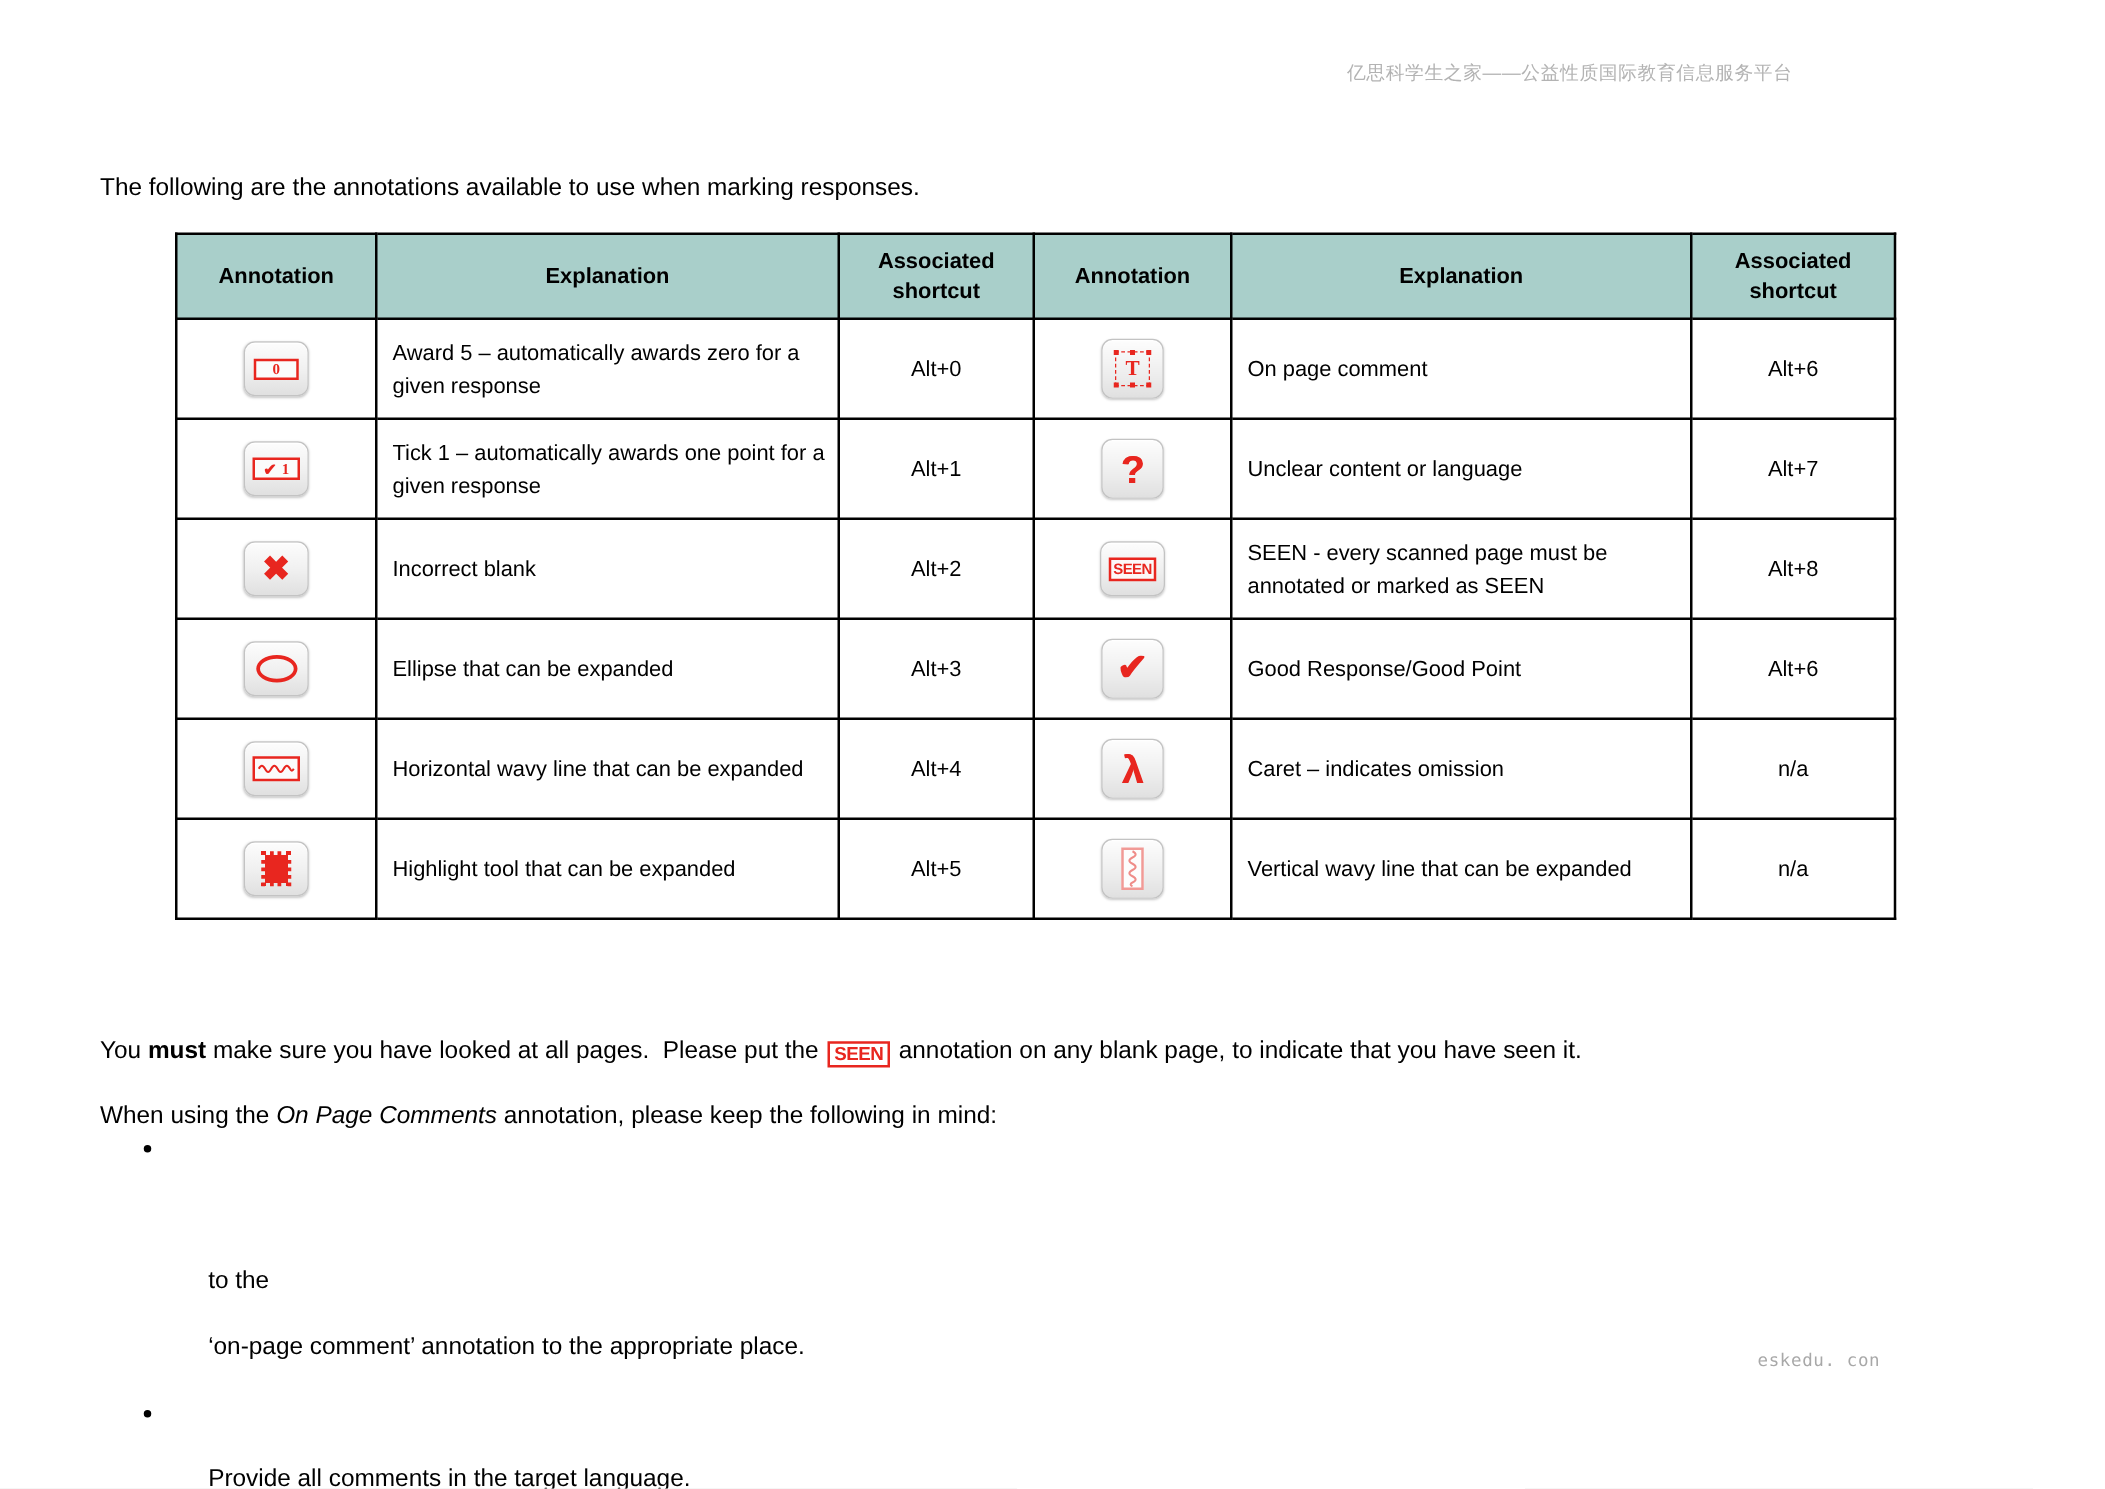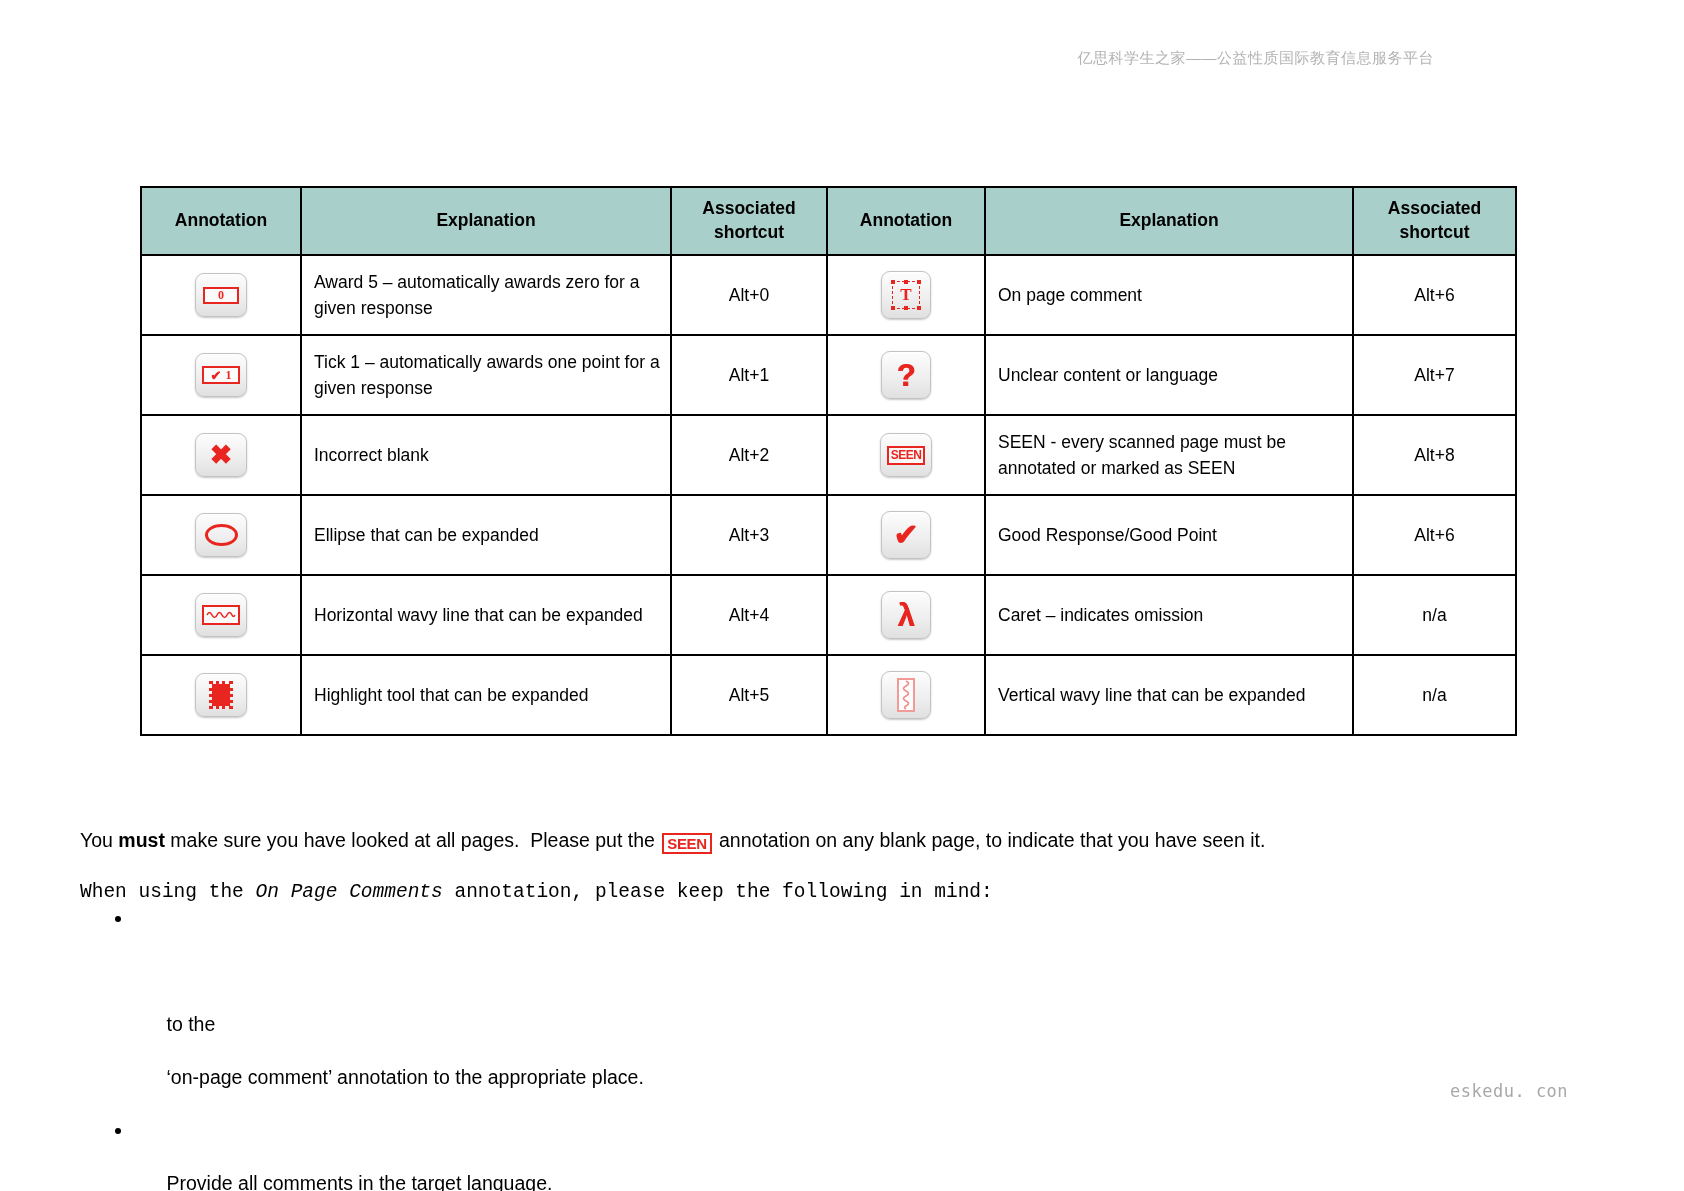--- a/index.html
+++ b/index.html
@@ -92,46 +92,47 @@
     font-weight:bold;font-size:12px;letter-spacing:-.5px;
     padding:0 2px;background:#fcf7f7;line-height:15px;
   }
   .vwavy-box{
     display:inline-flex;align-items:center;justify-content:center;
     width:18px;height:34px;border:2px solid #f19a96;background:#fdfdfd;
   }
   
   .note{position:absolute;left:80px;font-size:19.5px;line-height:26px;white-space:pre-wrap;}
   .note-seen{top:827px;width:1400px;}
-  .note-onpage{top:879px;width:1480px;font-family:Liberation Mono, monospace;}
+  .note-onpage{top:879px;width:1480px;}
   .seen-inline{
     display:inline-block;border:2px solid var(--red);color:var(--red);
     font-weight:bold;font-size:15px;letter-spacing:-.4px;
     padding:0 3px;line-height:17px;background:#fff;
     vertical-align:-2px;margin:0 2px;
   }
   .bullets{position:absolute;left:113px;top:905px;width:1460px;}
   .bullet-item{position:relative;padding-left:21px;font-size:19.5px;line-height:26.5px;white-space:pre-wrap;}
   .bullet-marker{
     position:absolute;left:2px;top:11px;width:6px;height:6px;
     border-radius:50%;background:#000;
   }
   .bottom-watermark{
     position:absolute;left:1406px;top:1081px;
     font-family:"DejaVu Sans Mono",monospace;
-    font-size:17px;color:#a8a8a8;letter-spacing:.5px;margin-left:44px;
+    font-size:14px;color:#a8a8a8;letter-spacing:.5px;
   }
 </style>
 </head>
 <body>
 
 <div class="page">
 
   <div class="top-watermark">亿思科学生之家——公益性质国际教育信息服务平台</div>
 
+  <p class="intro">The following are the annotations available to use when marking responses.</p>
 
   <table class="anno">
     <colgroup>
       <col style="width:160px">
         <col style="width:370px">
         <col style="width:156px">
       <col style="width:158px">
         <col style="width:368px">
         <col style="width:163px">
     </colgroup>

